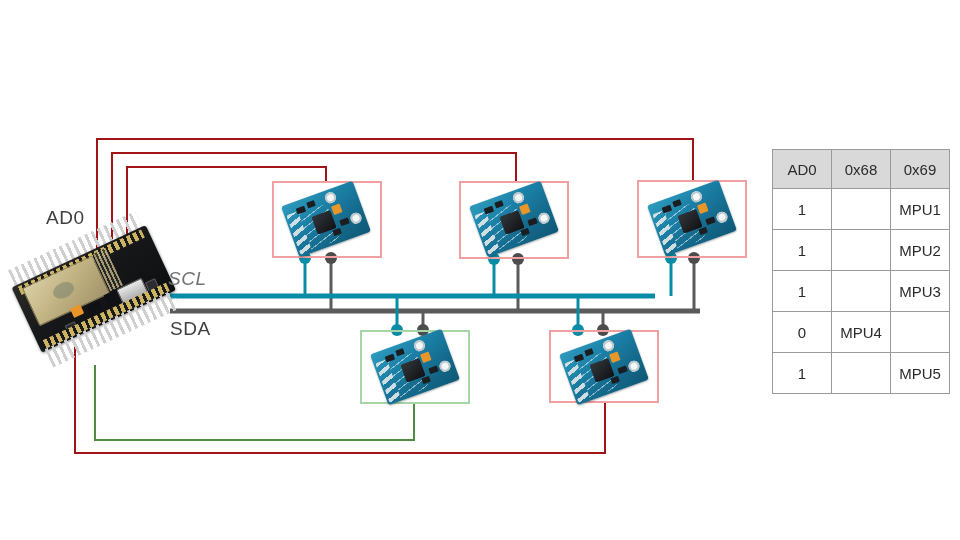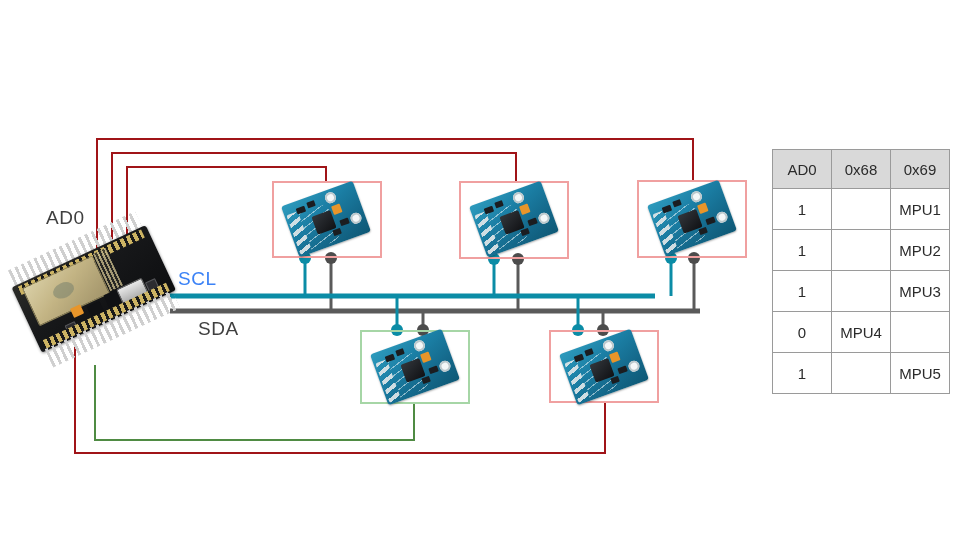--- a/index.html
+++ b/index.html
@@ -9,22 +9,22 @@
     font-family:"Liberation Sans","DejaVu Sans",sans-serif;
     overflow:hidden;position:relative;
   }
   #stage{position:absolute;left:0;top:0;width:960px;height:540px;}
   svg.wires{position:absolute;left:0;top:0;width:960px;height:540px;}
 
   
   .lbl{position:absolute;font-size:19px;color:#3f3f3f;letter-spacing:.5px;
        white-space:nowrap;font-family:"Liberation Sans","DejaVu Sans",sans-serif;}
   .lbl-ad0{left:46px;top:207px;}
-  .lbl-scl{left:178px;top:268px;color:#3b82f6;}
-  .lbl-sda{left:198px;top:318px;}
+  .lbl-scl{left:168px;top:268px;color:#737373;font-style:italic;}
+  .lbl-sda{left:170px;top:318px;}
 
   
   .board{position:absolute;}
 
   
   .esp32{left:24px;top:252px;width:148px;height:92px;
          transform:rotate(-25deg);transform-origin:50% 50%;}
   .esp-pcb{position:absolute;left:0;top:0;width:148px;height:72px;
            background:linear-gradient(160deg,#2b2b28 0%,#17181a 42%,#0d0e10 100%);
            border-radius:3px;

